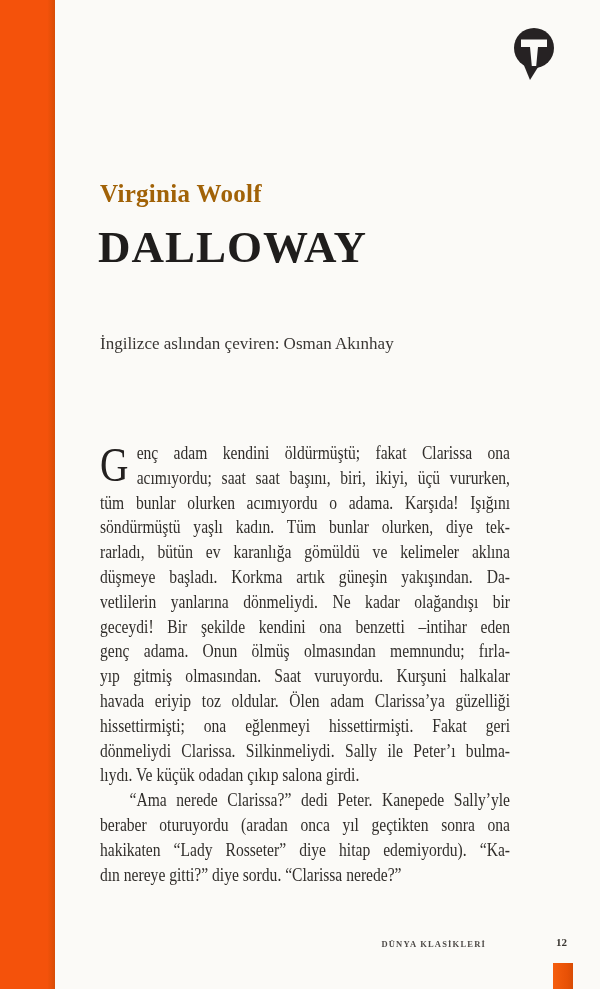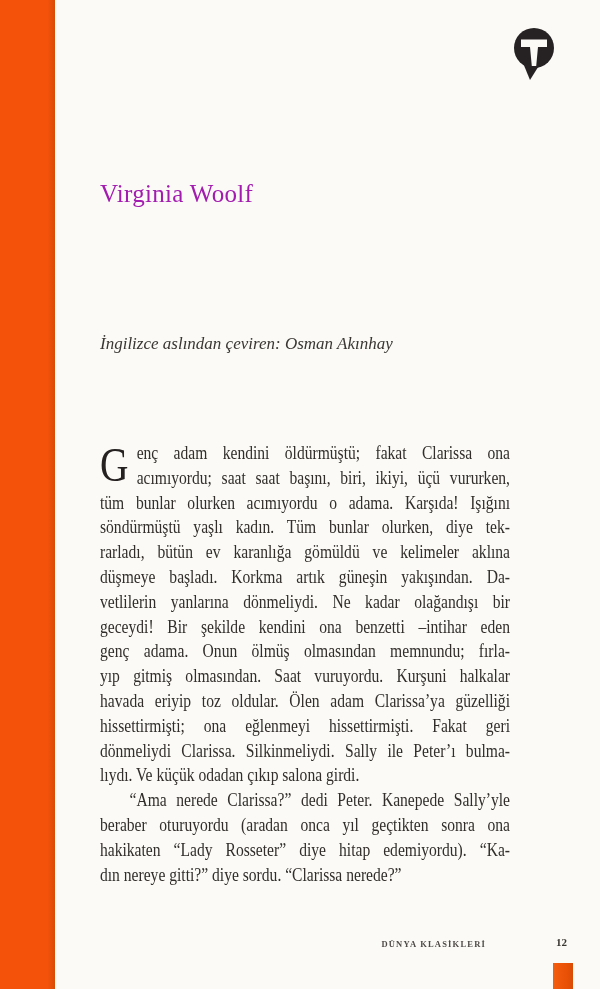--- a/index.html
+++ b/index.html
@@ -12,30 +12,30 @@
   
   .spine{
     position:absolute;left:0;top:0;width:55px;height:989px;
     background:linear-gradient(90deg,#f4520b 0%,#f4520b 86%,#d84c05 100%);
   }
   
   .logo{position:absolute;left:511px;top:27px;width:46px;height:54px;}
   
   .author{
     position:absolute;left:100px;top:180px;
-    font-size:25px;font-weight:400;letter-spacing:.3px;color:#a21caf;
+    font-size:25px;font-weight:700;letter-spacing:.3px;color:#a16207;
   }
   .title{
     position:absolute;left:98px;top:220px;
     font-size:45px;font-weight:700;line-height:55px;
     letter-spacing:1px;color:#1f1d1c;
   }
   .translator{
     position:absolute;left:100px;top:334px;
-    font-size:17px;font-style:italic;color:#393633;
+    font-size:17px;color:#393633;
   }
   
   .bodycol{
     position:absolute;left:100px;top:441px;width:500px;
     transform:scaleX(0.82);transform-origin:0 0;
     font-size:19px;line-height:24.8px;color:#312e2b;
   }
   .ln{text-align:justify;text-align-last:justify;}
   .ln.end{text-align-last:left;}
   .ln.indent{text-indent:36px;}
@@ -66,20 +66,21 @@
   <svg width="46" height="54" viewBox="0 0 46 54" xmlns="http://www.w3.org/2000/svg">
     <circle cx="23" cy="21" r="20" fill="#262223"></circle>
     <polygon points="12,36 19,53 29,37" fill="#262223"></polygon>
     <rect x="10" y="12.5" width="26" height="7.5" fill="#fbfaf7"></rect>
     <polygon points="19,20 27,20 25.2,39 20.8,39" fill="#fbfaf7"></polygon>
   </svg>
 </div>
 
 <div class="author">Virginia Woolf</div>
 <div class="title">
+  <div>DALLOWAY</div>
 </div>
 <div class="translator">İngilizce aslından çeviren: Osman Akınhay</div>
 
 <div class="bodycol">
   <div class="ln"><span class="dropcap">G</span><span>enç adam kendini öldürmüştü; fakat Clarissa ona</span></div>
   <div class="ln">acımıyordu; saat saat başını, biri, ikiyi, üçü vururken,</div>
   <div class="ln">tüm bunlar olurken acımıyordu o adama. Karşıda! Işığını</div>
   <div class="ln">söndürmüştü yaşlı kadın. Tüm bunlar olurken, diye tek-</div>
   <div class="ln">rarladı, bütün ev karanlığa gömüldü ve kelimeler aklına</div>
   <div class="ln">düşmeye başladı. Korkma artık güneşin yakışından. Da-</div>

